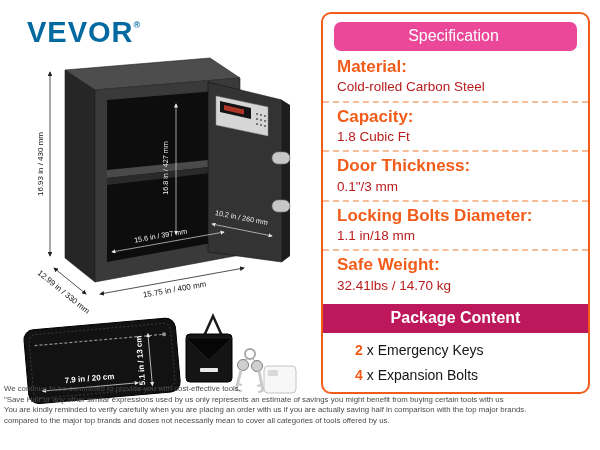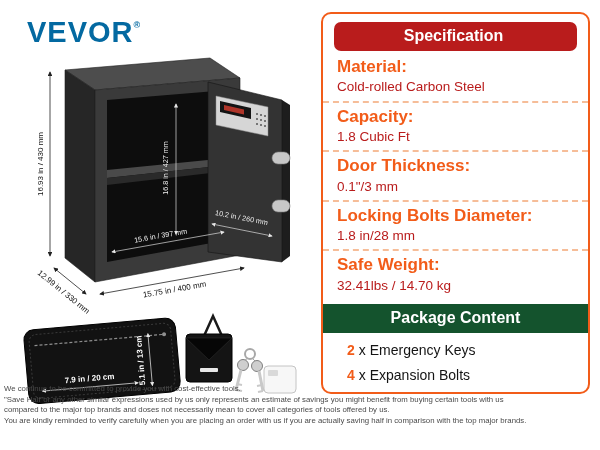--- a/index.html
+++ b/index.html
@@ -10,32 +10,32 @@
   
   .brand{position:absolute;left:27px;top:18px;color:#0369a1;font-weight:bold;
     font-size:29px;letter-spacing:1px;line-height:1;}
   .brand sup{font-size:9px;font-weight:bold;vertical-align:14px;letter-spacing:0;}
   
   .art{position:absolute;left:0;top:48px;width:320px;height:360px;}
   
   .spec-panel{position:absolute;left:321px;top:12px;width:269px;height:382px;
     border:2px solid #F25C19;border-radius:10px;box-sizing:border-box;
     background:#fff;overflow:hidden;}
-  .spec-header{margin:8px 11px 2px 11px;background:#b91c1c;color:#fff;
-    text-align:center;font-weight:bold;font-size:16px;padding:5px 4px 6px 0;
+  .spec-header{margin:8px 11px 2px 11px;background:#ec4899;color:#fff;
+    text-align:center;font-weight:normal;font-size:16px;padding:5px 4px 6px 0;
     border-radius:7px;}
   .spec-list{padding:0;}
   .spec-item{padding:4px 14px 5px 14px;}
   .spec-item + .spec-item{border-top:2px dashed #f6bd98;}
   .spec-label{color:#F25C19;font-weight:bold;font-size:17px;line-height:1.2;}
   .spec-value{color:#b91c1c;font-size:13.5px;line-height:1.2;padding-top:2px;}
-  .pkg-header{margin-top:5px;background:#14532d;color:#fff;text-align:center;
+  .pkg-header{margin-top:5px;background:#be185d;color:#fff;text-align:center;
     font-weight:bold;font-size:16px;padding:5px 0 6px 0;}
   .pkg-list{padding:5px 0 0 0;}
-  .pkg-item{padding:4px 16px 4px 24px;font-size:14px;color:#141414;line-height:1.25;}
+  .pkg-item{padding:4px 16px 4px 32px;font-size:14px;color:#141414;line-height:1.25;}
   .pkg-qty{color:#F25C19;font-weight:bold;margin-right:4px;}
   
   .disclaimer{position:absolute;left:4px;top:384px;width:594px;color:#4a4a4a;}
   .disclaimer div{font-size:7.8px;line-height:10.5px;white-space:nowrap;overflow:hidden;}
 </style>
 </head>
 <body>
 
 <div class="brand"><span>VEVOR</span><sup>®</sup></div>
 
@@ -148,36 +148,36 @@
     <div class="spec-item">
       <div class="spec-label">Capacity:</div>
       <div class="spec-value">1.8 Cubic Ft</div>
     </div>
     <div class="spec-item">
       <div class="spec-label">Door Thickness:</div>
       <div class="spec-value">0.1"/3 mm</div>
     </div>
     <div class="spec-item">
       <div class="spec-label">Locking Bolts Diameter:</div>
-      <div class="spec-value">1.8 in/28 mm</div>
+      <div class="spec-value">1.1 in/18 mm</div>
     </div>
     <div class="spec-item">
       <div class="spec-label">Safe Weight:</div>
       <div class="spec-value">32.41lbs / 14.70 kg</div>
     </div>
   </div>
 
   <div class="pkg-header">Package Content</div>
 
   <div class="pkg-list">
     <div class="pkg-item"><span class="pkg-qty">2</span><span>x Emergency Keys</span></div>
     <div class="pkg-item"><span class="pkg-qty">4</span><span>x Expansion Bolts</span></div>
     <div class="pkg-item"><span class="pkg-qty">1</span><span>x External Power Box</span></div>
     <div class="pkg-item"></div>
   </div>
 </div>
 
 <div class="disclaimer">
   <div>We continue to be committed to provide you with cost-effective tools.</div>
   <div>"Save Half"or any other similar expressions used by us only represents an estimate of savings you might benefit from buying certain tools with us</div>
+  <div>You are kindly reminded to verify carefully when you are placing an order with us if you are actually saving half in comparison with the top major brands.</div>
   <div>compared to the major top brands and doses not necessarily mean to cover all categories of tools offered by us.</div>
-  <div>You are kindly reminded to verify carefully when you are placing an order with us if you are actually saving half in comparison with the top major brands.</div>
 </div>
 
 </body></html>

